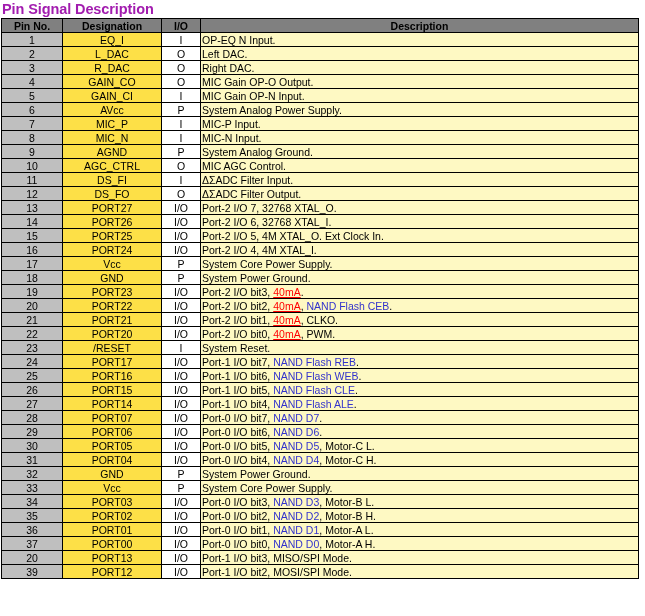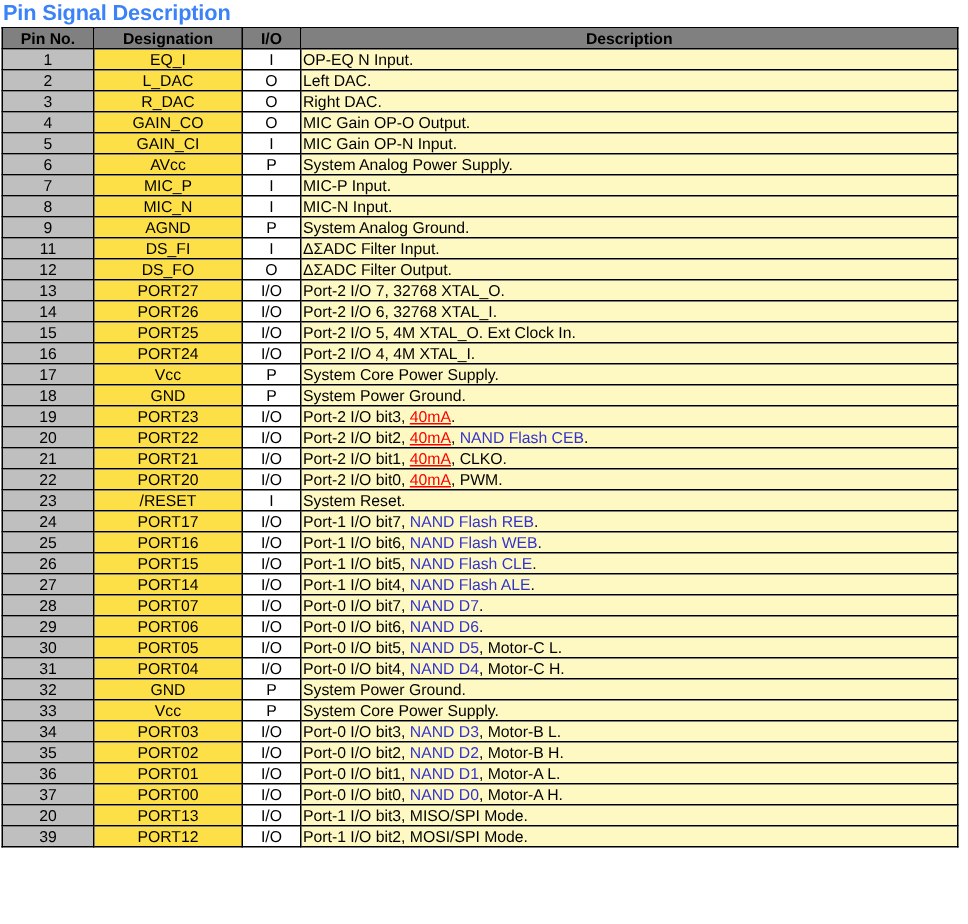--- a/index.html
+++ b/index.html
@@ -12,21 +12,21 @@
     overflow: hidden;
   }
   body {
     font-family: "Liberation Sans", sans-serif;
     -webkit-font-smoothing: none;
   }
 
   #page-title {
     font-size: 14.5px;
     font-weight: bold;
-    color: #3b82f6;
+    color: #a21caf;
     padding: 1px 0 1px 2px;
     line-height: 16px;
     letter-spacing: -0.1px;
   }
 
   table.pin-table {
     border-collapse: collapse;
     width: 637px;
     margin-left: 1px;
     table-layout: fixed;
@@ -149,20 +149,26 @@
         <td class="io">I</td>
         <td class="desc"><span>MIC-N Input.</span></td>
       </tr>
       <tr>
         <td class="pin">9</td>
         <td class="desig">AGND</td>
         <td class="io">P</td>
         <td class="desc"><span>System Analog Ground.</span></td>
       </tr>
       <tr>
+        <td class="pin">10</td>
+        <td class="desig">AGC_CTRL</td>
+        <td class="io">O</td>
+        <td class="desc"><span>MIC AGC Control.</span></td>
+      </tr>
+      <tr>
         <td class="pin">11</td>
         <td class="desig">DS_FI</td>
         <td class="io">I</td>
         <td class="desc"><span>ΔΣADC Filter Input.</span></td>
       </tr>
       <tr>
         <td class="pin">12</td>
         <td class="desig">DS_FO</td>
         <td class="io">O</td>
         <td class="desc"><span>ΔΣADC Filter Output.</span></td>

